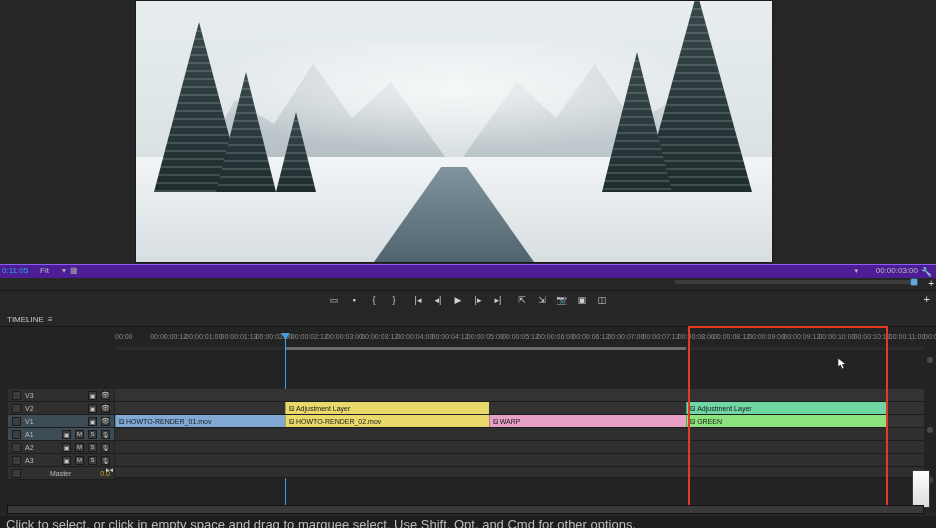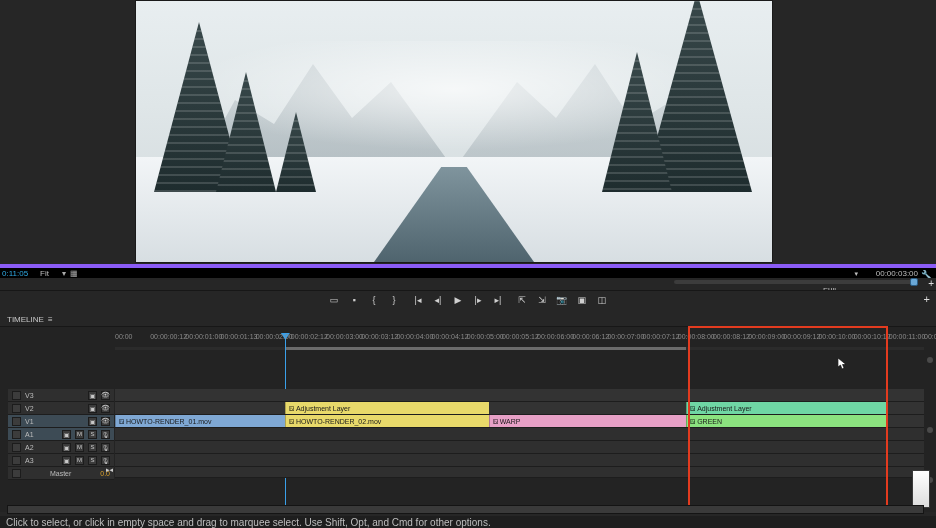--- a/index.html
+++ b/index.html
@@ -14,21 +14,21 @@
 .snow{position:absolute;left:0;right:0;bottom:0;height:105px;background:linear-gradient(#f2f5f7,#d7dee2)}
 .river{position:absolute;left:50%;bottom:0;width:160px;height:95px;transform:translateX(-50%);background:linear-gradient(#7f949d,#4f646e);clip-path:polygon(42% 0,58% 0,100% 100%,0 100%)}
 .tree{position:absolute;bottom:70px;background:linear-gradient(#39494b,#1e2c2e);clip-path:polygon(50% 0,100% 100%,0 100%)}
 .tree.t1{left:18px;width:90px;height:170px}
 .tree.t2{left:80px;width:60px;height:120px}
 .tree.t3{right:20px;width:110px;height:200px}
 .tree.t4{right:100px;width:70px;height:140px}
 .tree.t5{left:140px;width:40px;height:80px}
 .snowcap{position:absolute;inset:0;background:repeating-linear-gradient(180deg,rgba(255,255,255,.15) 0 2px,transparent 2px 8px)}
 
-.mon-bar1{position:absolute;left:0;top:264px;width:936px;height:14px;background:#000000;border-top:4px solid #8b5cf6;font-size:8px}
+.mon-bar1{position:absolute;left:0;top:264px;width:936px;height:14px;background:#4c1d95;border-top:1px solid #8b5cf6;font-size:8px}
 .mon-bar1 .tc-left{position:absolute;left:2px;top:1px;color:#2fa9e3}
 .mon-bar1 .fit{position:absolute;left:40px;top:1px;color:#bdbdbd}
 .mon-bar1 .full{position:absolute;right:100px;top:16px;color:#bdbdbd}
 .mon-bar1 .tc-right{position:absolute;right:18px;top:1px;color:#bdbdbd}
 .mon-bar1 .wrench{position:absolute;right:3px;top:2px;color:#bdbdbd;font-size:9px}
 .mon-bar1 .caret{position:absolute;right:78px;top:2px;font-size:7px}
 .scrub{position:absolute;left:0;top:278px;width:936px;height:10px;background:#262626}
 .scrub .rail{position:absolute;left:674px;top:2px;right:18px;height:4px;background:#3c3c3c;border-radius:2px}
 .scrub .knob{position:absolute;right:18px;top:0;width:8px;height:8px;border-radius:2px;background:#6aa7d6;border:1px solid #2b5c83}
 .scrub .plus{position:absolute;right:2px;top:0;color:#ddd;font-size:10px}
@@ -77,21 +77,21 @@
 .selbox{position:absolute;left:688px;top:326px;width:200px;height:184px;border:2px solid #e33b1f;pointer-events:none}
 .cursor{position:absolute;left:838px;top:358px;width:10px;height:12px;pointer-events:none}
 .cursor svg{display:block}
 
 .meter{position:absolute;right:6px;top:470px;width:18px;height:38px;background:linear-gradient(#fff,#ddd);border:1px solid #3a3a3a}
 
 .hscroll{position:absolute;left:7px;top:505px;right:12px;height:9px;background:#1f1f1f;border:1px solid #141414}
 .hscroll .thumb{position:absolute;left:0;top:0;bottom:0;width:100%;background:#3a3a3a}
 .tri{position:absolute;right:2px;bottom:0;width:10px;height:10px;color:#777;font-size:9px}
 
-.status{position:absolute;left:0;bottom:0;width:936px;height:12px;background:#1e1e1e;color:#bdbdbd;font-size:10px;padding:1px 6px}
+.status{position:absolute;left:0;bottom:0;width:936px;height:12px;background:#1e1e1e;color:#bdbdbd;font-size:13px;padding:1px 6px}
 
 .mon-bar1 .mb-icons{position:absolute;left:62px;top:1px;display:flex;gap:4px;color:#aaa}
 .mon-bar1 .mb-icons span{font-size:8px;cursor:pointer}
 
 .mark{position:absolute;right:3px;width:6px;height:6px;border-radius:50%;background:#4a4a4a}
 </style>
 </head>
 <body>
 
 <div class="monitor">

